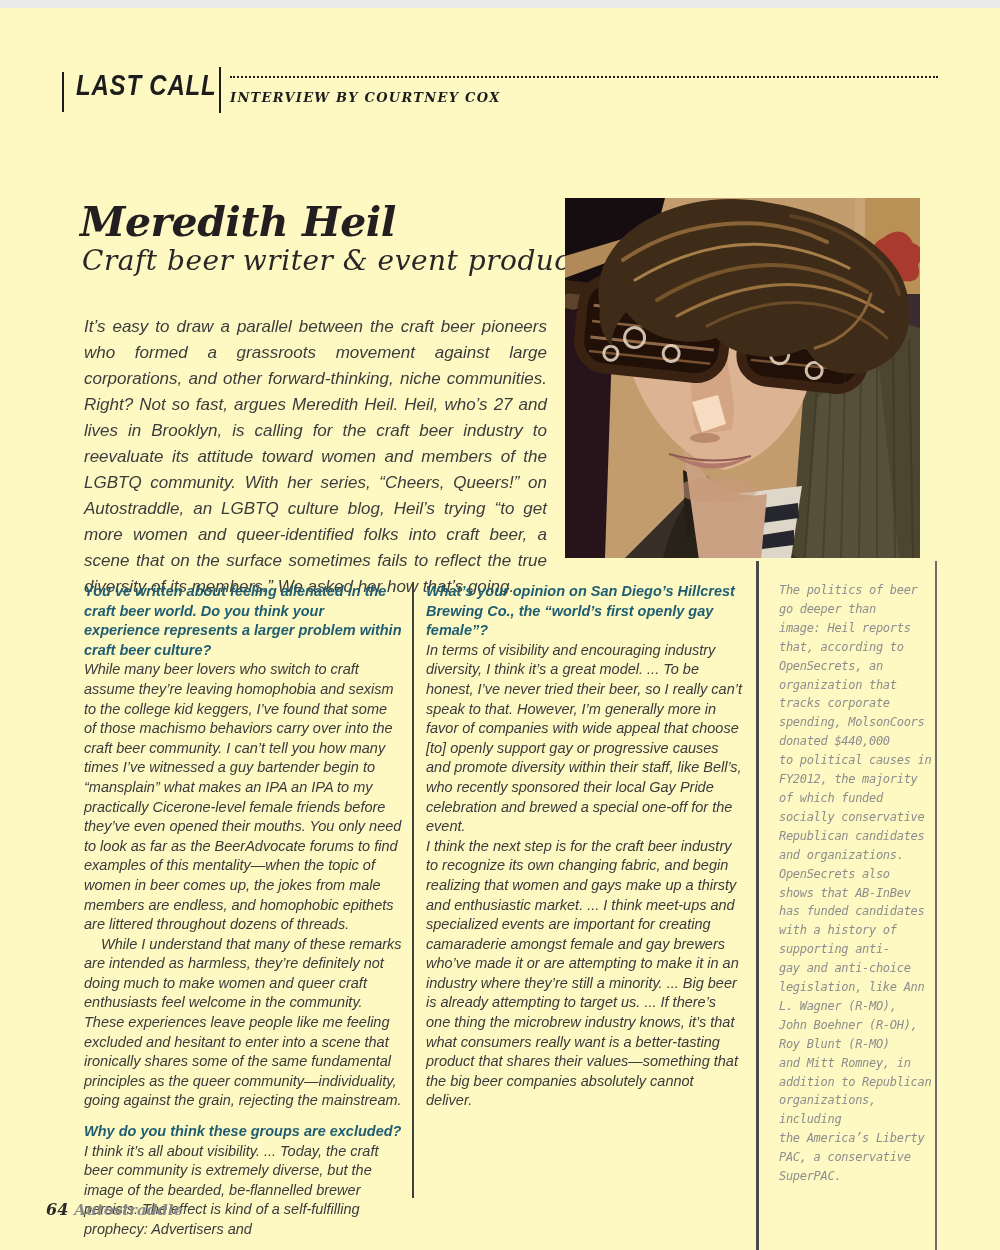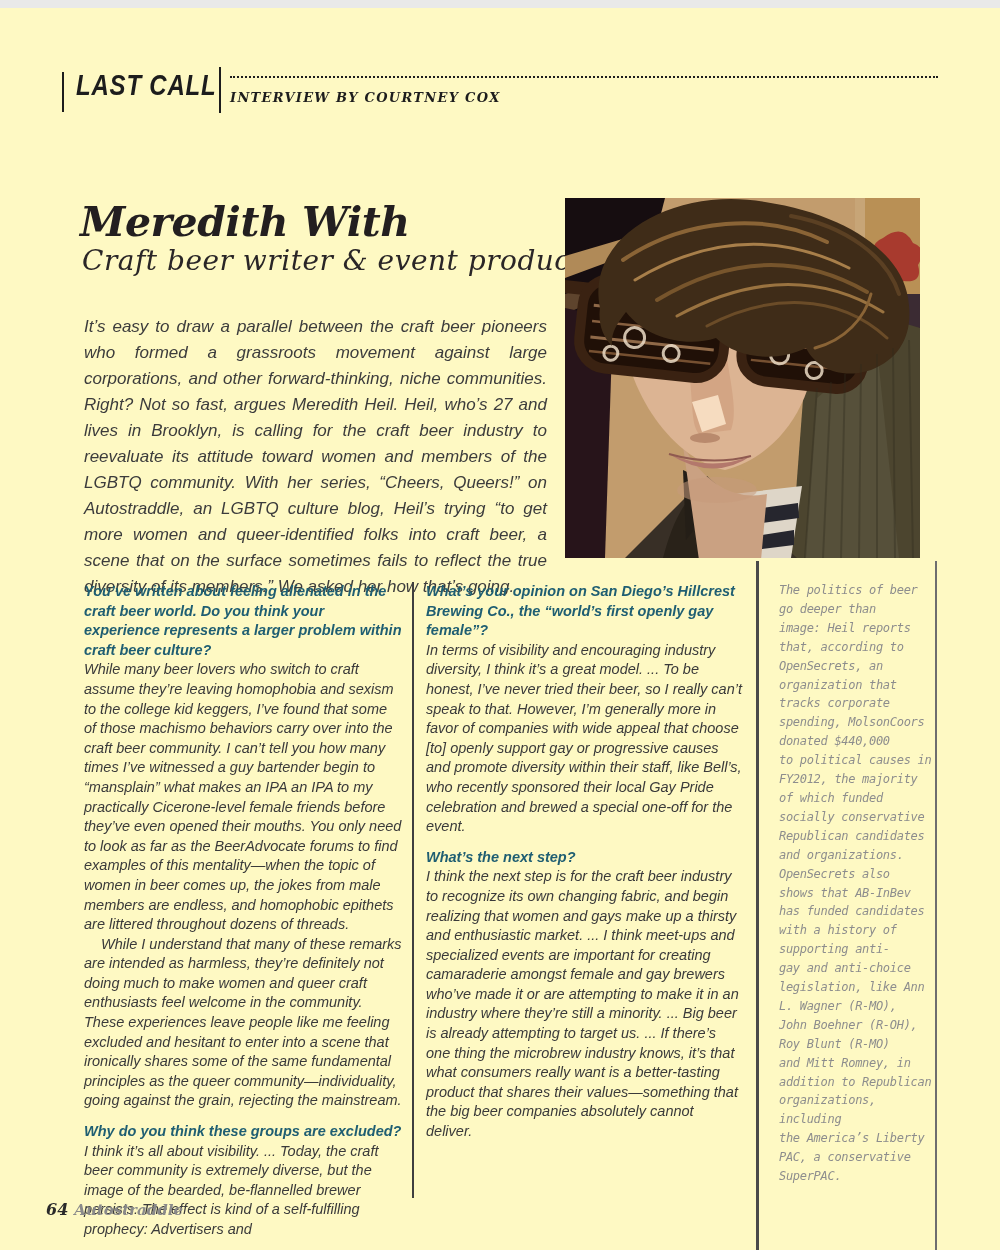--- a/index.html
+++ b/index.html
@@ -61,21 +61,21 @@
 <body>
 
 <div class="page">
 
   <div class="kicker-bar-left"></div>
   <div class="kicker">LAST CALL</div>
   <div class="kicker-bar-right"></div>
   <div class="dotted-rule"></div>
   <div class="byline">INTERVIEW BY COURTNEY COX</div>
 
-  <div class="title">Meredith With</div>
+  <div class="title">Meredith Heil</div>
   <div class="subtitle">Craft beer writer &amp; event producer</div>
 
   <div class="intro">It’s easy to draw a parallel between the craft beer pioneers who formed a grassroots movement against large corporations, and other forward-thinking, niche communities. Right? Not so fast, argues Meredith Heil. Heil, who’s 27 and lives in Brooklyn, is calling for the craft beer industry to reevaluate its attitude toward women and members of the LGBTQ community. With her series, “Cheers, Queers!” on Autostraddle, an LGBTQ culture blog, Heil’s trying “to get more women and queer-identified folks into craft beer, a scene that on the surface sometimes fails to reflect the true diversity of its members.” We asked her how that’s going.</div>
 
   <svg class="photo" viewBox="0 0 355 360" preserveAspectRatio="none" aria-hidden="true">
     <rect width="355" height="360" fill="#c29c6d"></rect>
     <rect x="290" width="65" height="360" fill="#c7a577"></rect>
     <rect x="300" y="0" width="55" height="150" fill="#b99055"></rect>
     <path d="M318 40 q20 -15 30 5 q15 5 5 22 q5 18 -14 16 q-14 10 -22 -4 q-16 -4 -8 -20 q-4 -14 9 -19" fill="#a83a2e"></path>
     <path d="M330 78 q-6 36 -12 56" stroke="#4a2a20" stroke-width="6" fill="none"></path>
@@ -154,21 +154,20 @@
       <div class="qa question">You’ve written about feeling alienated in the craft beer world. Do you think your experience represents a larger problem within craft beer culture?</div>
       <div class="qa answer">While many beer lovers who switch to craft assume they’re leaving homophobia and sexism to the college kid keggers, I’ve found that some of those machismo behaviors carry over into the craft beer community. I can’t tell you how many times I’ve witnessed a guy bartender begin to “mansplain” what makes an IPA an IPA to my practically Cicerone-level female friends before they’ve even opened their mouths. You only need to look as far as the BeerAdvocate forums to find examples of this mentality—when the topic of women in beer comes up, the jokes from male members are endless, and homophobic epithets are littered throughout dozens of threads.</div>
       <div class="qa answer-indent">While I understand that many of these remarks are intended as harmless, they’re definitely not doing much to make women and queer craft enthusiasts feel welcome in the community. These experiences leave people like me feeling excluded and hesitant to enter into a scene that ironically shares some of the same fundamental principles as the queer community—individuality, going against the grain, rejecting the mainstream.</div>
       <div class="qa question">Why do you think these groups are excluded?</div>
       <div class="qa answer">I think it’s all about visibility. ... Today, the craft beer community is extremely diverse, but the image of the bearded, be-flannelled brewer persists. The effect is kind of a self-fulfilling prophecy: Advertisers and</div>
     </div>
   <div class="col-divider"></div>
   <div class="col col2">
       <div class="qa question">What’s your opinion on San Diego’s Hillcrest Brewing Co., the “world’s first openly gay female”?</div>
       <div class="qa answer">In terms of visibility and encouraging industry diversity, I think it’s a great model. ... To be honest, I’ve never tried their beer, so I really can’t speak to that. However, I’m generally more in favor of companies with wide appeal that choose [to] openly support gay or progressive causes and promote diversity within their staff, like Bell’s, who recently sponsored their local Gay Pride celebration and brewed a special one-off for the event.</div>
-      <div class="qa question">What’s the next step?</div>
       <div class="qa answer">I think the next step is for the craft beer industry to recognize its own changing fabric, and begin realizing that women and gays make up a thirsty and enthusiastic market. ... I think meet-ups and specialized events are important for creating camaraderie amongst female and gay brewers who’ve made it or are attempting to make it in an industry where they’re still a minority. ... Big beer is already attempting to target us. ... If there’s one thing the microbrew industry knows, it’s that what consumers really want is a better-tasting product that shares their values—something that the big beer companies absolutely cannot deliver.</div>
     </div>
 
   <div class="rule-thick"></div>
   <div class="sidebar">The politics of beer
 go deeper than
 image: Heil reports
 that, according to
 OpenSecrets, an
 organization that

